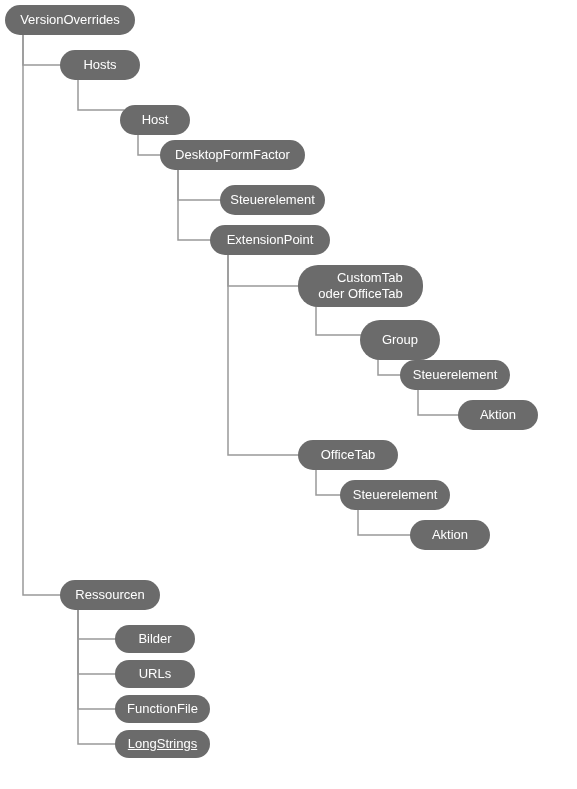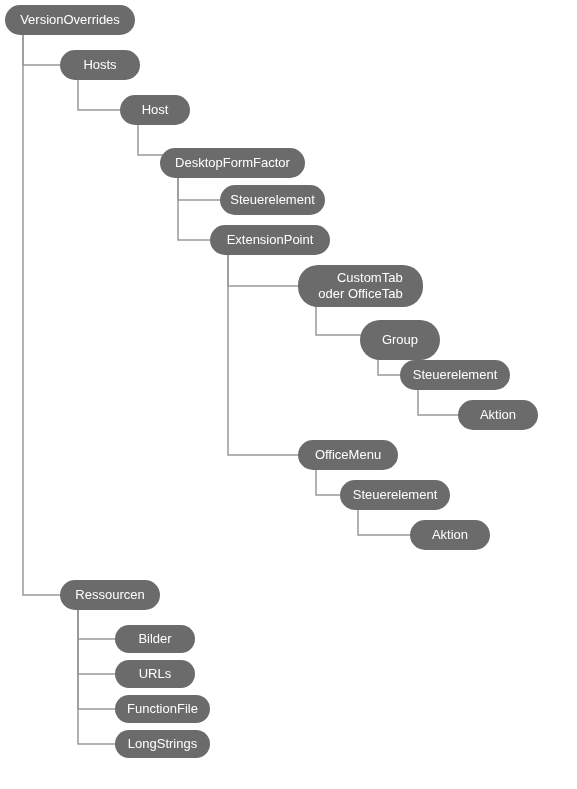--- a/index.html
+++ b/index.html
@@ -58,31 +58,31 @@
       <path d="M 358 508 L 358 535 L 414 535" stroke="#999" stroke-width="1.5" fill="none"></path>
       <path d="M 23 33 L 23 595 L 64 595" stroke="#999" stroke-width="1.5" fill="none"></path>
       <path d="M 78 608 L 78 639 L 119 639" stroke="#999" stroke-width="1.5" fill="none"></path>
       <path d="M 78 608 L 78 674 L 119 674" stroke="#999" stroke-width="1.5" fill="none"></path>
       <path d="M 78 608 L 78 709 L 119 709" stroke="#999" stroke-width="1.5" fill="none"></path>
       <path d="M 78 608 L 78 744 L 119 744" stroke="#999" stroke-width="1.5" fill="none"></path>
     </svg>
   <div id="nodes-container">
       <div class="node" style="left: 5px; top: 5px; width: 130px; height: 30px;">VersionOverrides</div>
       <div class="node" style="left: 60px; top: 50px; width: 80px; height: 30px;">Hosts</div>
-      <div class="node" style="left: 120px; top: 95px; width: 70px; height: 30px;">Host</div>
-      <div class="node" style="left: 160px; top: 140px; width: 145px; height: 30px; margin-top: 8px;">DesktopFormFactor</div>
+      <div class="node" style="left: 120px; top: 105px; width: 70px; height: 30px;">Host</div>
+      <div class="node" style="left: 160px; top: 140px; width: 145px; height: 30px;">DesktopFormFactor</div>
       <div class="node" style="left: 220px; top: 185px; width: 105px; height: 30px;">Steuerelement</div>
       <div class="node" style="left: 210px; top: 225px; width: 120px; height: 30px;">ExtensionPoint</div>
       <div class="node" style="left: 298px; top: 265px; width: 125px; height: 42px; white-space: pre-line;">CustomTab
 oder OfficeTab</div>
       <div class="node" style="left: 360px; top: 320px; width: 80px; height: 40px;">Group</div>
       <div class="node" style="left: 400px; top: 360px; width: 110px; height: 30px;">Steuerelement</div>
       <div class="node" style="left: 458px; top: 400px; width: 80px; height: 30px;">Aktion</div>
-      <div class="node" style="left: 298px; top: 440px; width: 100px; height: 30px;">OfficeMenu</div>
+      <div class="node" style="left: 298px; top: 440px; width: 100px; height: 30px;">OfficeTab</div>
       <div class="node" style="left: 340px; top: 480px; width: 110px; height: 30px;">Steuerelement</div>
       <div class="node" style="left: 410px; top: 520px; width: 80px; height: 30px;">Aktion</div>
       <div class="node" style="left: 60px; top: 580px; width: 100px; height: 30px;">Ressourcen</div>
       <div class="node" style="left: 115px; top: 625px; width: 80px; height: 28px;">Bilder</div>
       <div class="node" style="left: 115px; top: 660px; width: 80px; height: 28px;">URLs</div>
       <div class="node" style="left: 115px; top: 695px; width: 95px; height: 28px;">FunctionFile</div>
-      <div class="node" style="left: 115px; top: 730px; width: 95px; height: 28px;">LongStrings</div>
+      <div class="node" style="left: 115px; top: 730px; width: 95px; height: 28px; text-decoration: underline;">LongStrings</div>
     </div>
 </div>
 
 </body></html>

